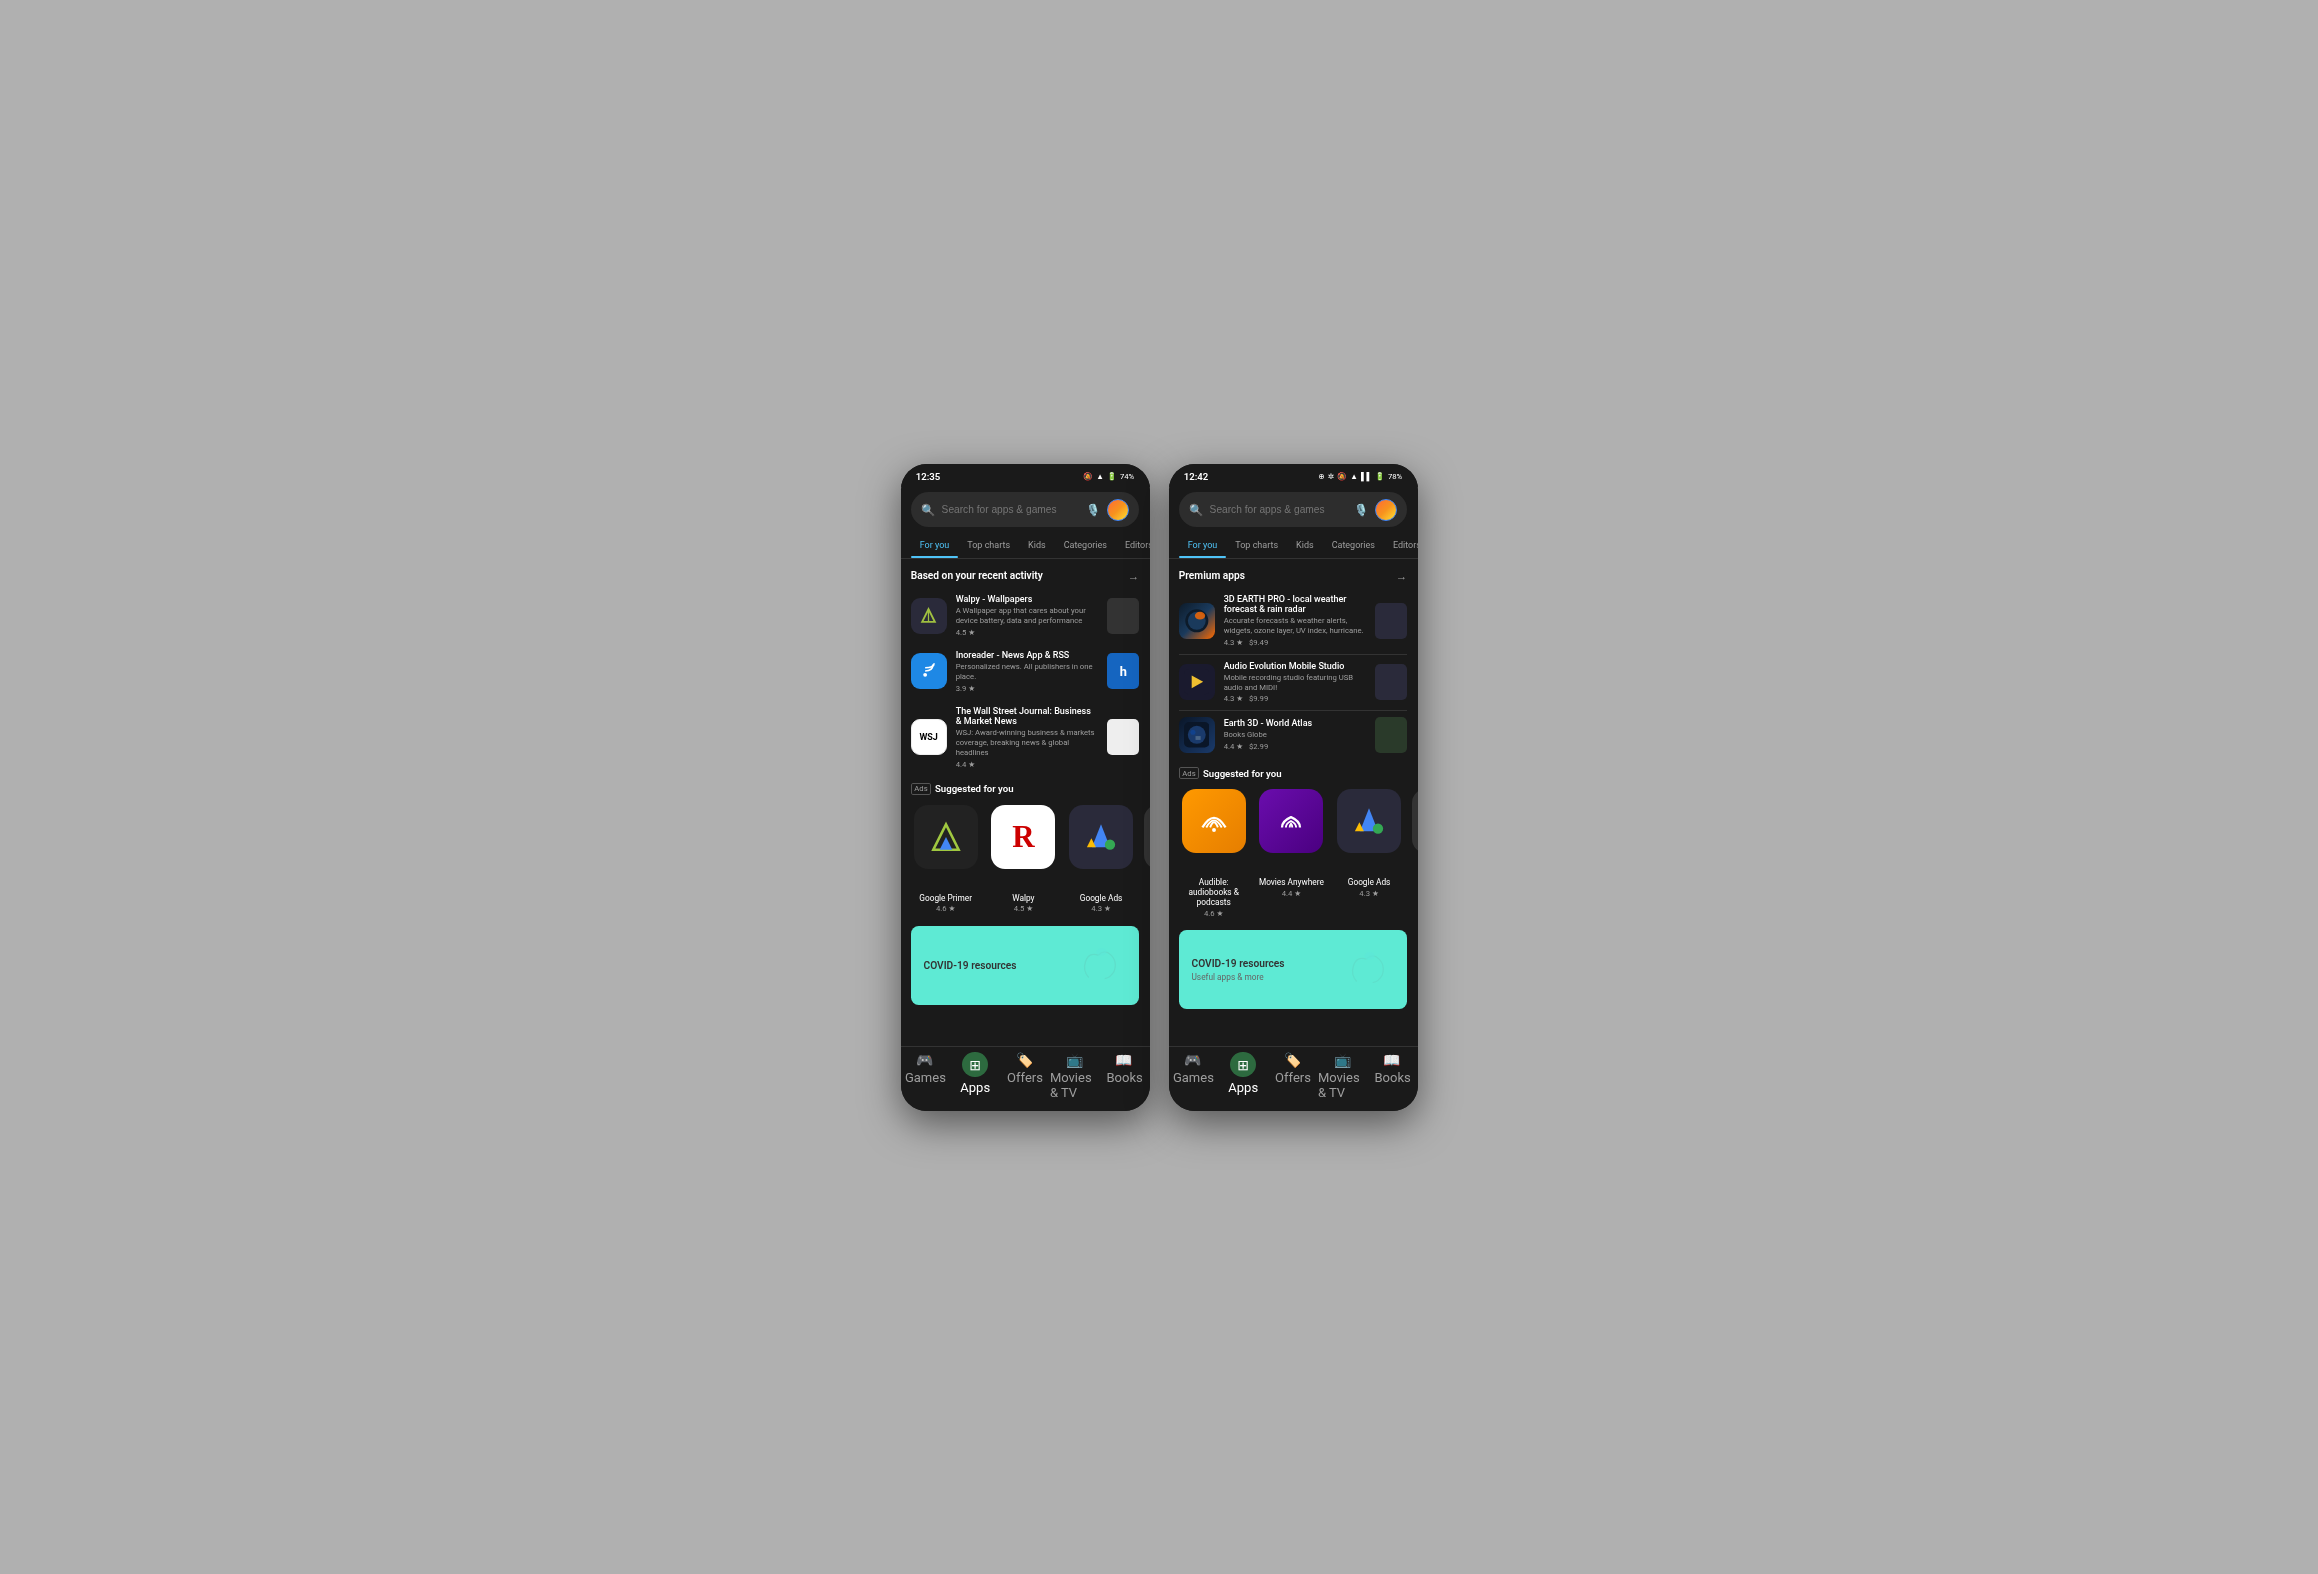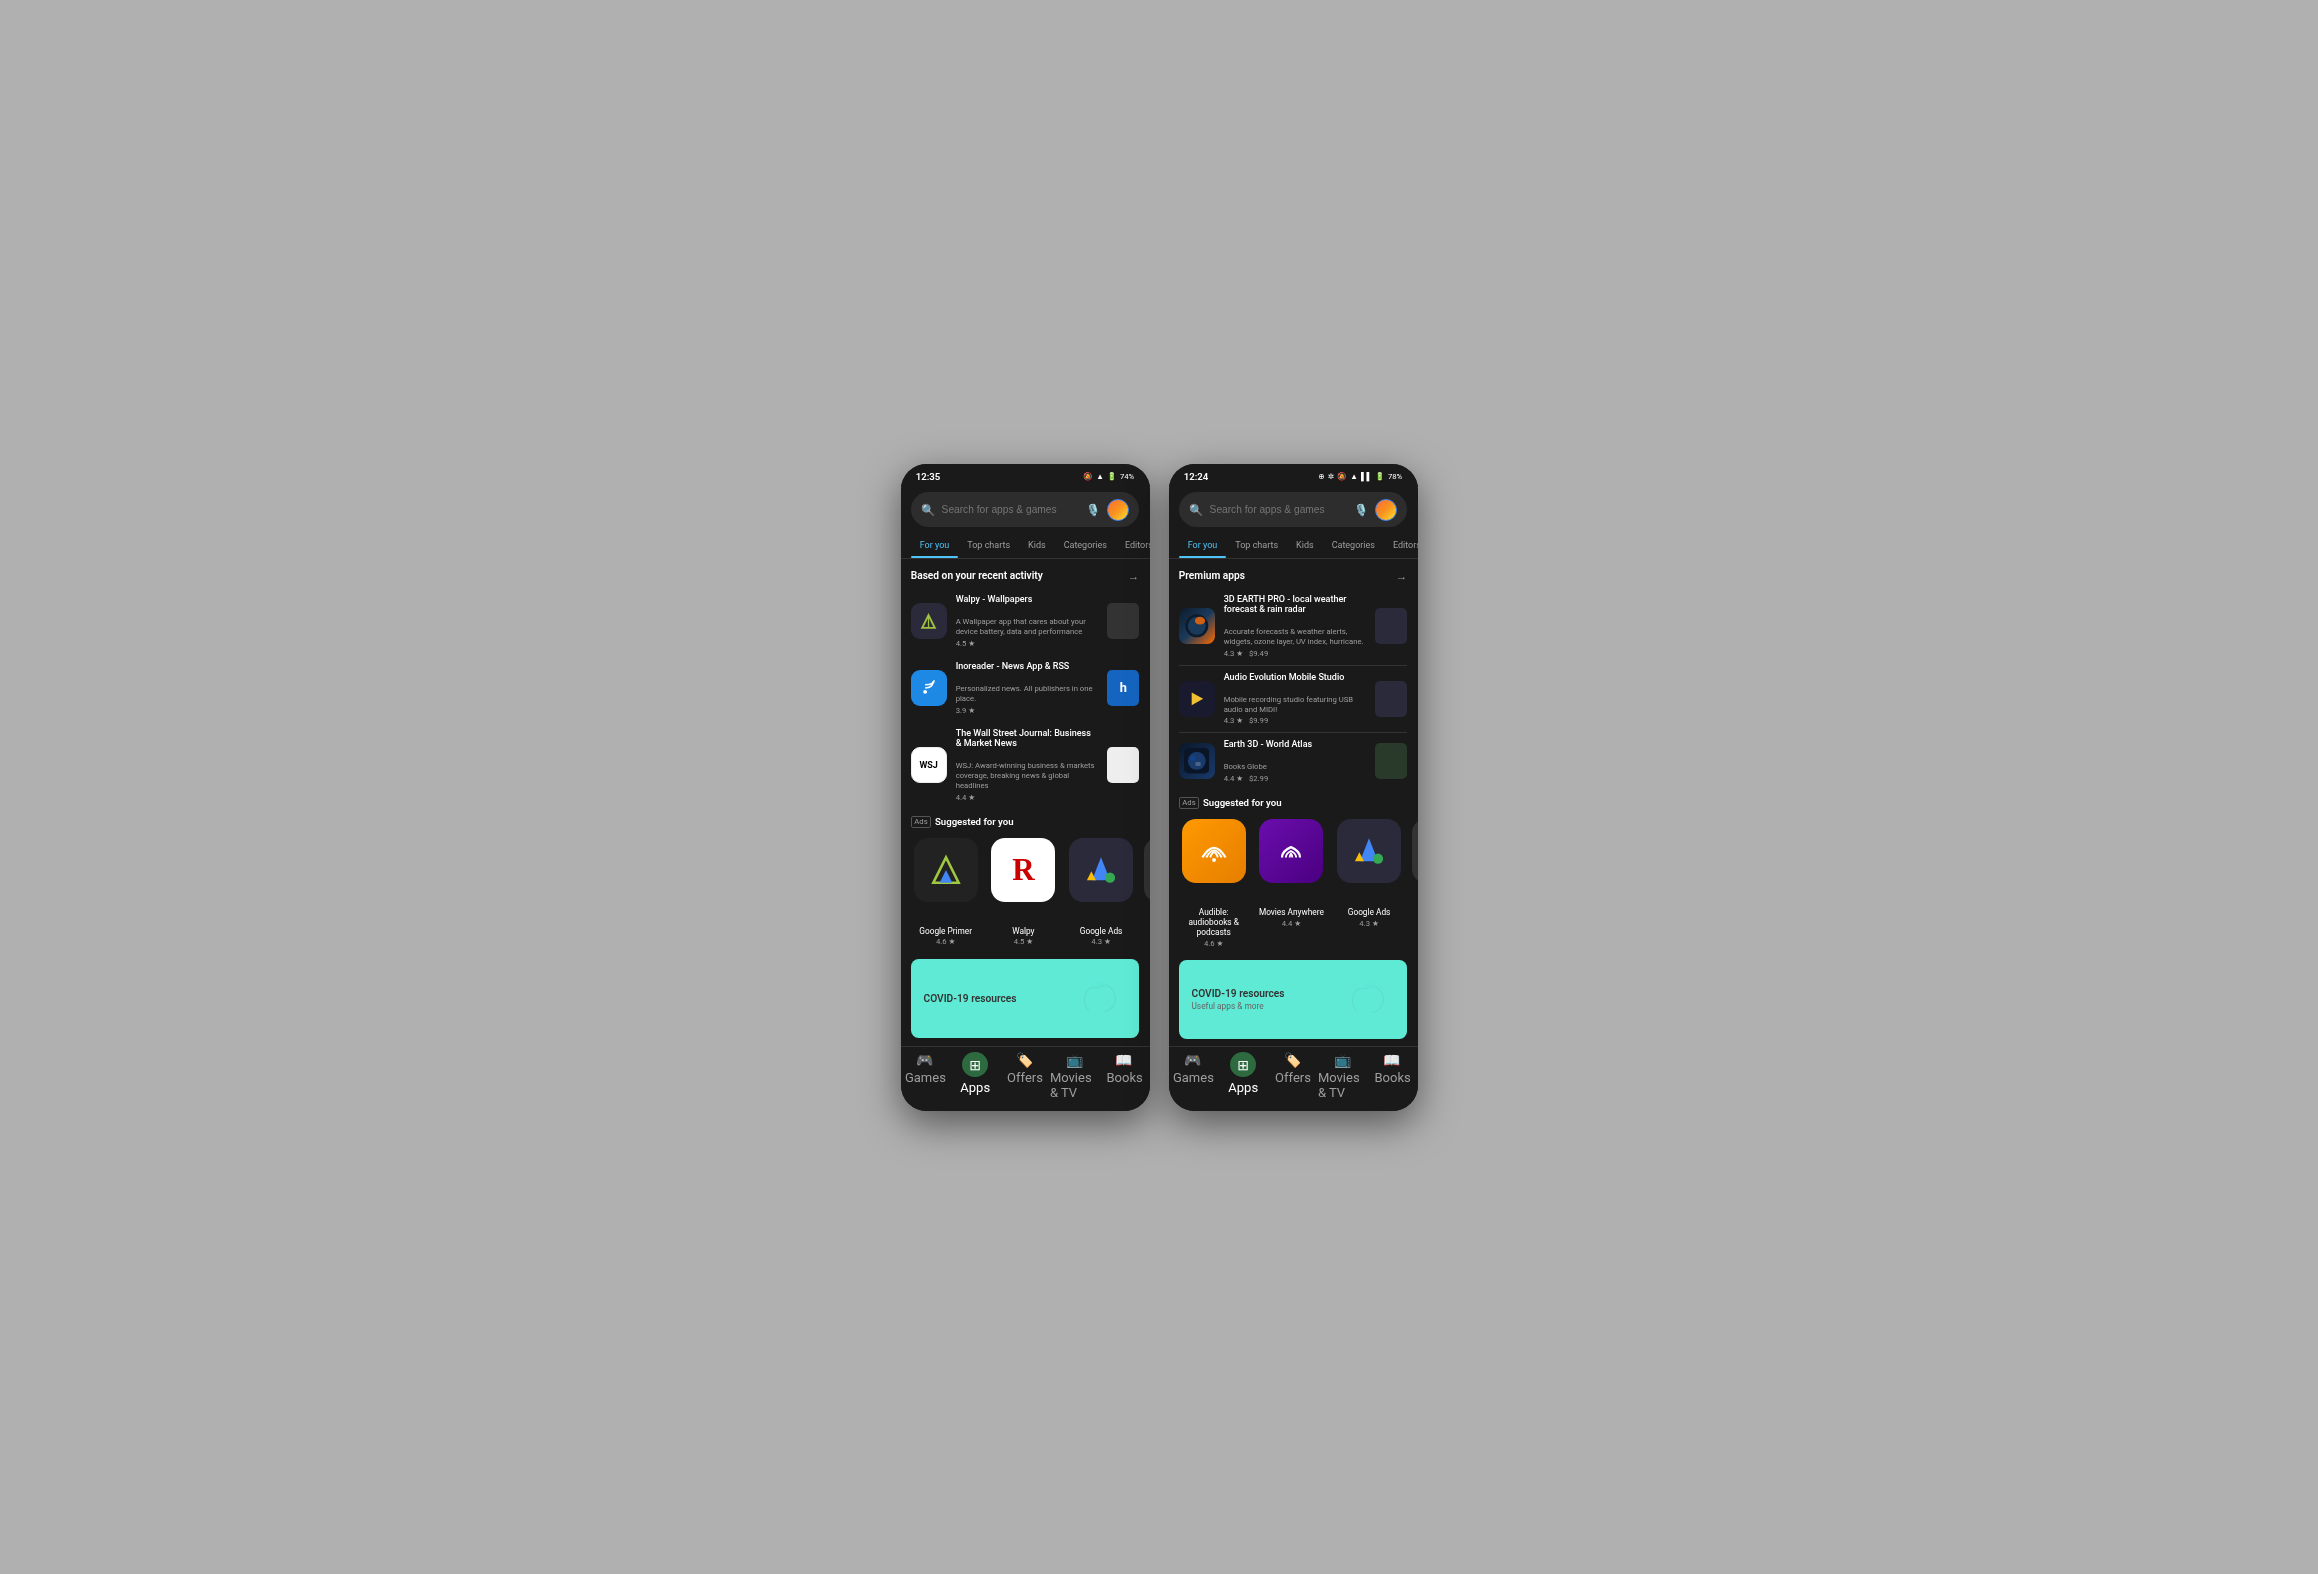--- a/index.html
+++ b/index.html
@@ -154,21 +154,21 @@
       flex: 1;
     }
     .app-name {
       color: #fff;
       font-size: 9px;
       font-weight: 500;
     }
     .app-desc {
       color: #9e9e9e;
       font-size: 7.7px;
-      margin-top: 13px;
+      margin-top: 2px;
       line-height: 1.3;
     }
     .app-rating {
       color: #9e9e9e;
       font-size: 7.7px;
       margin-top: 1.9px;
     }
     .ads-label {
       display: flex;
       align-items: center;
@@ -487,21 +487,21 @@
       <div class="nav-item">
         <span class="nav-icon">📖</span>
         <span class="nav-label">Books</span>
       </div>
     </div>
   </div>
 
   <div class="phone">
 
     <div class="status-bar">
-      <span class="status-time">12:24</span>
+      <span class="status-time">12:42</span>
       <div class="status-icons">
         <span>⊕</span>
         <span>✲</span>
         <span>🔕</span>
         <span>▲</span>
         <span>▌▌</span>
         <span>🔋</span>
         <span>78%</span>
       </div>
     </div>

